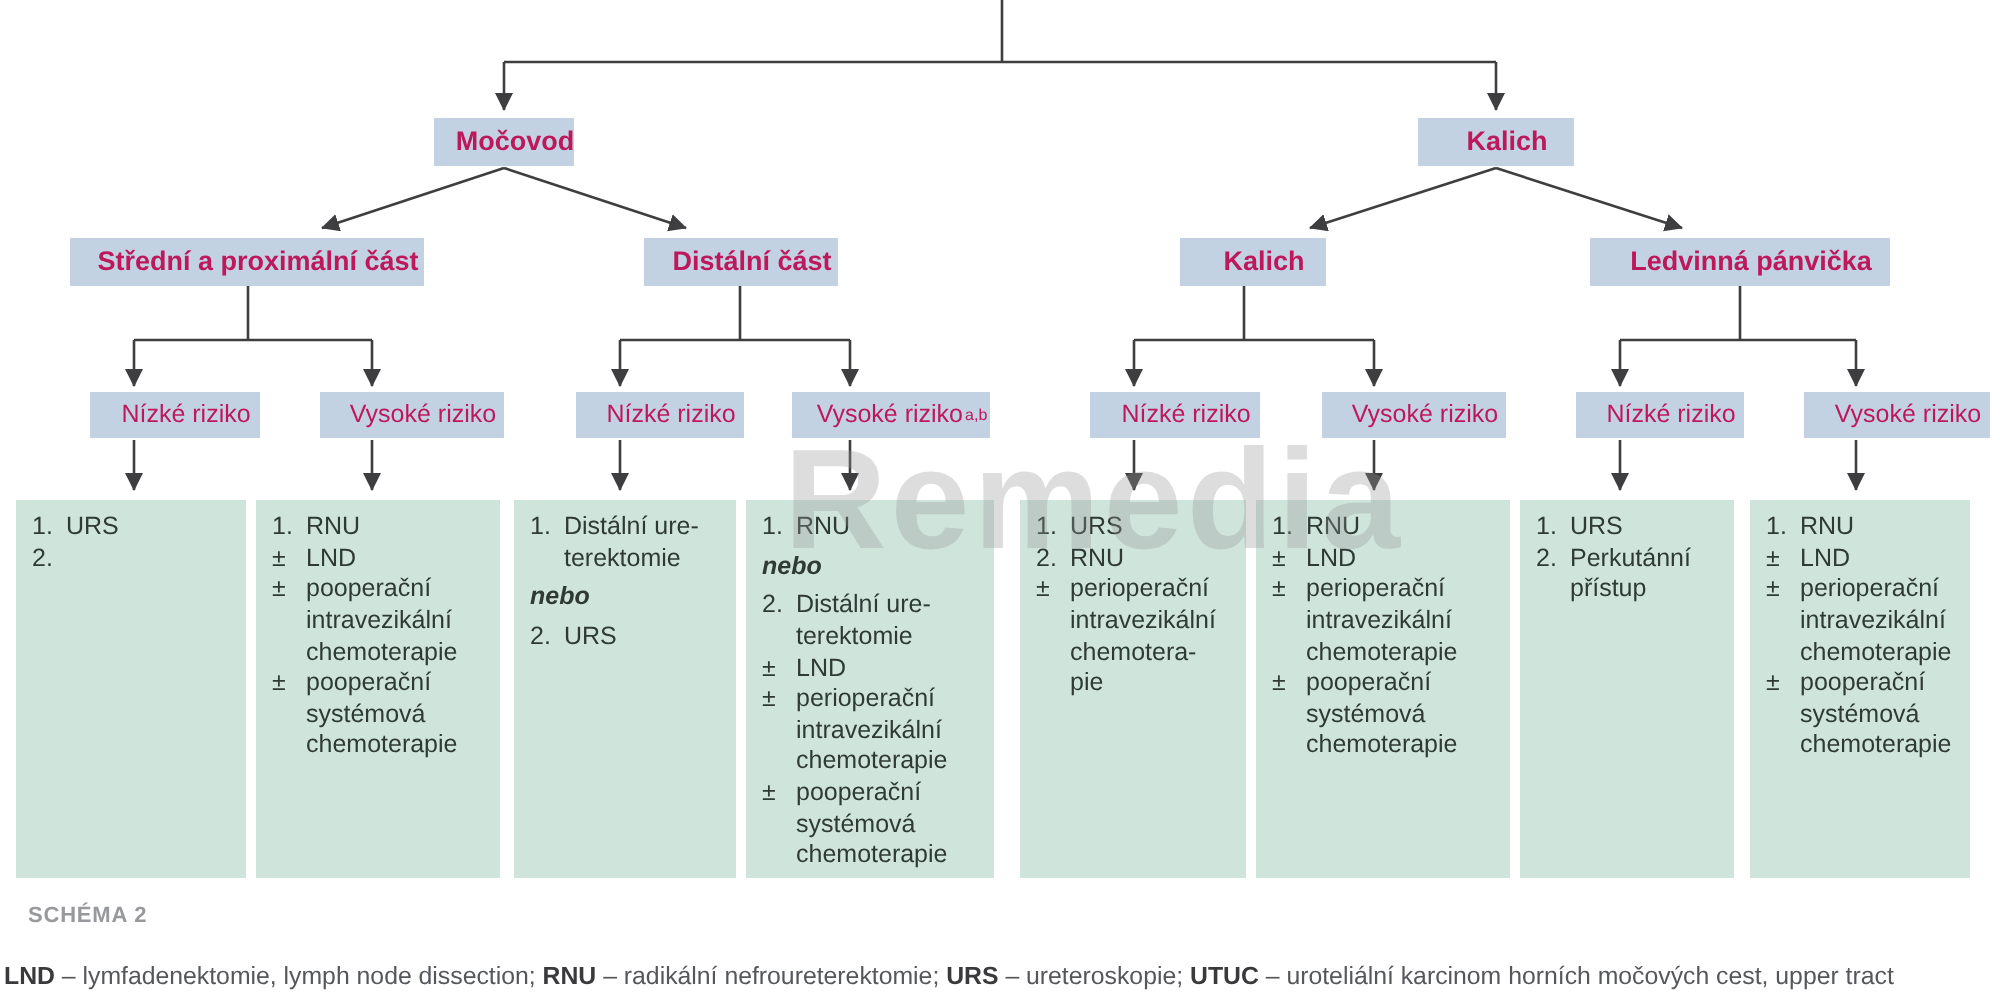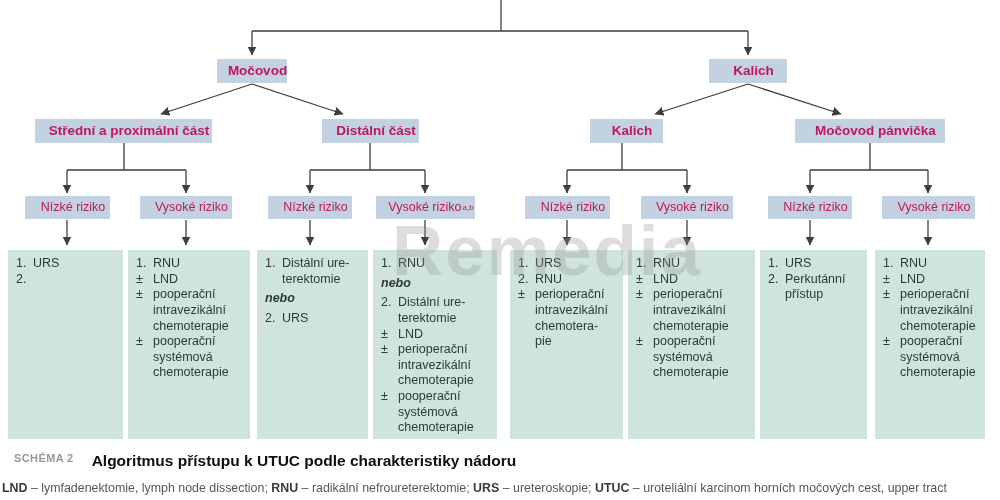--- a/index.html
+++ b/index.html
@@ -14,40 +14,40 @@
   .ln { stroke:var(--line-color,#3e3e40); stroke-width:1.3; fill:none; }
   #ah path { fill:var(--line-color,#3e3e40); stroke:none; }
 
   .node {
     position:absolute; box-sizing:border-box;
     background:var(--node-blue,#c3d2e2); color:#be185d;
     display:flex; align-items:center; justify-content:center;
     line-height:1.05;padding-left:11px;
   }
   .node.cat  { font-weight:bold; font-size:13.5px; }
-  .node.risk { font-weight:normal; font-size:12.5px; }
+  .node.risk { font-weight:normal; font-size:12.5px;margin-left:20px; }
   .node.risk sup { font-size:8px; line-height:0; margin-left:1px; }
 
   .tbox {
     position:absolute; top:250px; height:189px; box-sizing:border-box;
     background:var(--treatment-green,#cfe5dc); color:#2f3a36;
     font-size:12.5px; line-height:1.25; padding:6px 4px 0 8px;
   }
   .item { display:flex; }
   .item .m { flex:none; width:17px; }
   .item .t { flex:1; white-space:pre-line; }
   .item.nebo { font-style:italic; margin:4px 0;font-weight:bold; }
 
   .watermark {
     position:absolute; left:392px; top:210px; pointer-events:none;
     font-size:71px; font-weight:bold; letter-spacing:2px;
     color:rgba(150,150,150,0.32); user-select:none;
   }
 
-  .caption { position:absolute; left:14px; top:452px; display:flex; align-items:flex-start; gap:18px; white-space:nowrap; }
+  .caption { position:absolute; left:14px; top:452px; display:flex; align-items:flex-end; gap:34px; white-space:nowrap; }
   .cap-tag   { color:#97999c; font-weight:bold; font-size:11px; letter-spacing:.4px; }
   .cap-title { color:#101010; font-weight:bold; font-size:15.5px; }
 
   .legend {
     position:absolute; left:2px; top:481px; width:982px;
     font-size:12.4px; color:#55575b; white-space:nowrap; overflow:hidden;
   }
   .legend b { color:#3a3a3c; }
 </style>
 </head>
@@ -90,21 +90,21 @@
     <line class="ln" x1="810" y1="220" x2="810" y2="245" marker-end="url(#ah)"></line>
     <line class="ln" x1="928" y1="220" x2="928" y2="245" marker-end="url(#ah)"></line>
   </svg>
 
   <div class="node cat" style="left:217px;top:59px;width:70px;height:24px">Močovod</div>
   <div class="node cat" style="left:709px;top:59px;width:78px;height:24px">Kalich</div>
 
   <div class="node cat" style="left:35px;top:119px;width:177px;height:24px">Střední a proximální část</div>
   <div class="node cat" style="left:322px;top:119px;width:97px;height:24px">Distální část</div>
   <div class="node cat" style="left:590px;top:119px;width:73px;height:24px">Kalich</div>
-  <div class="node cat" style="left:795px;top:119px;width:150px;height:24px">Močovod pánvička</div>
+  <div class="node cat" style="left:795px;top:119px;width:150px;height:24px">Ledvinná pánvička</div>
 
   <div class="node risk" style="left:25px;top:196px;width:85px;height:23px">Nízké riziko</div>
   <div class="node risk" style="left:140px;top:196px;width:92px;height:23px">Vysoké riziko</div>
   <div class="node risk" style="left:268px;top:196px;width:84px;height:23px">Nízké riziko</div>
   <div class="node risk" style="left:376px;top:196px;width:99px;height:23px">
     <span>Vysoké riziko</span>
       <sup>a,b</sup>
   </div>
   <div class="node risk" style="left:525px;top:196px;width:85px;height:23px">Nízké riziko</div>
   <div class="node risk" style="left:641px;top:196px;width:92px;height:23px">Vysoké riziko</div>
@@ -263,18 +263,17 @@
         <span class="t">pooperační
 systémová
 chemoterapie</span>
       </div>
   </div>
 
   <div class="watermark">Remedia</div>
 
   <div class="caption">
     <span class="cap-tag">SCHÉMA 2</span>
-    <span class="cap-title">Algoritmus přístupu k UTUC podle charakteristiky nádoru</span>
   </div>
 
   <div class="legend"><b>LND</b><span> – lymfadenektomie, lymph node dissection; </span><b>RNU</b><span> – radikální nefroureterektomie; </span><b>URS</b><span> – ureteroskopie; </span><b>UTUC</b><span> – uroteliální karcinom horních močových cest, upper tract</span></div>
 
 </div>
 
 </body></html>

